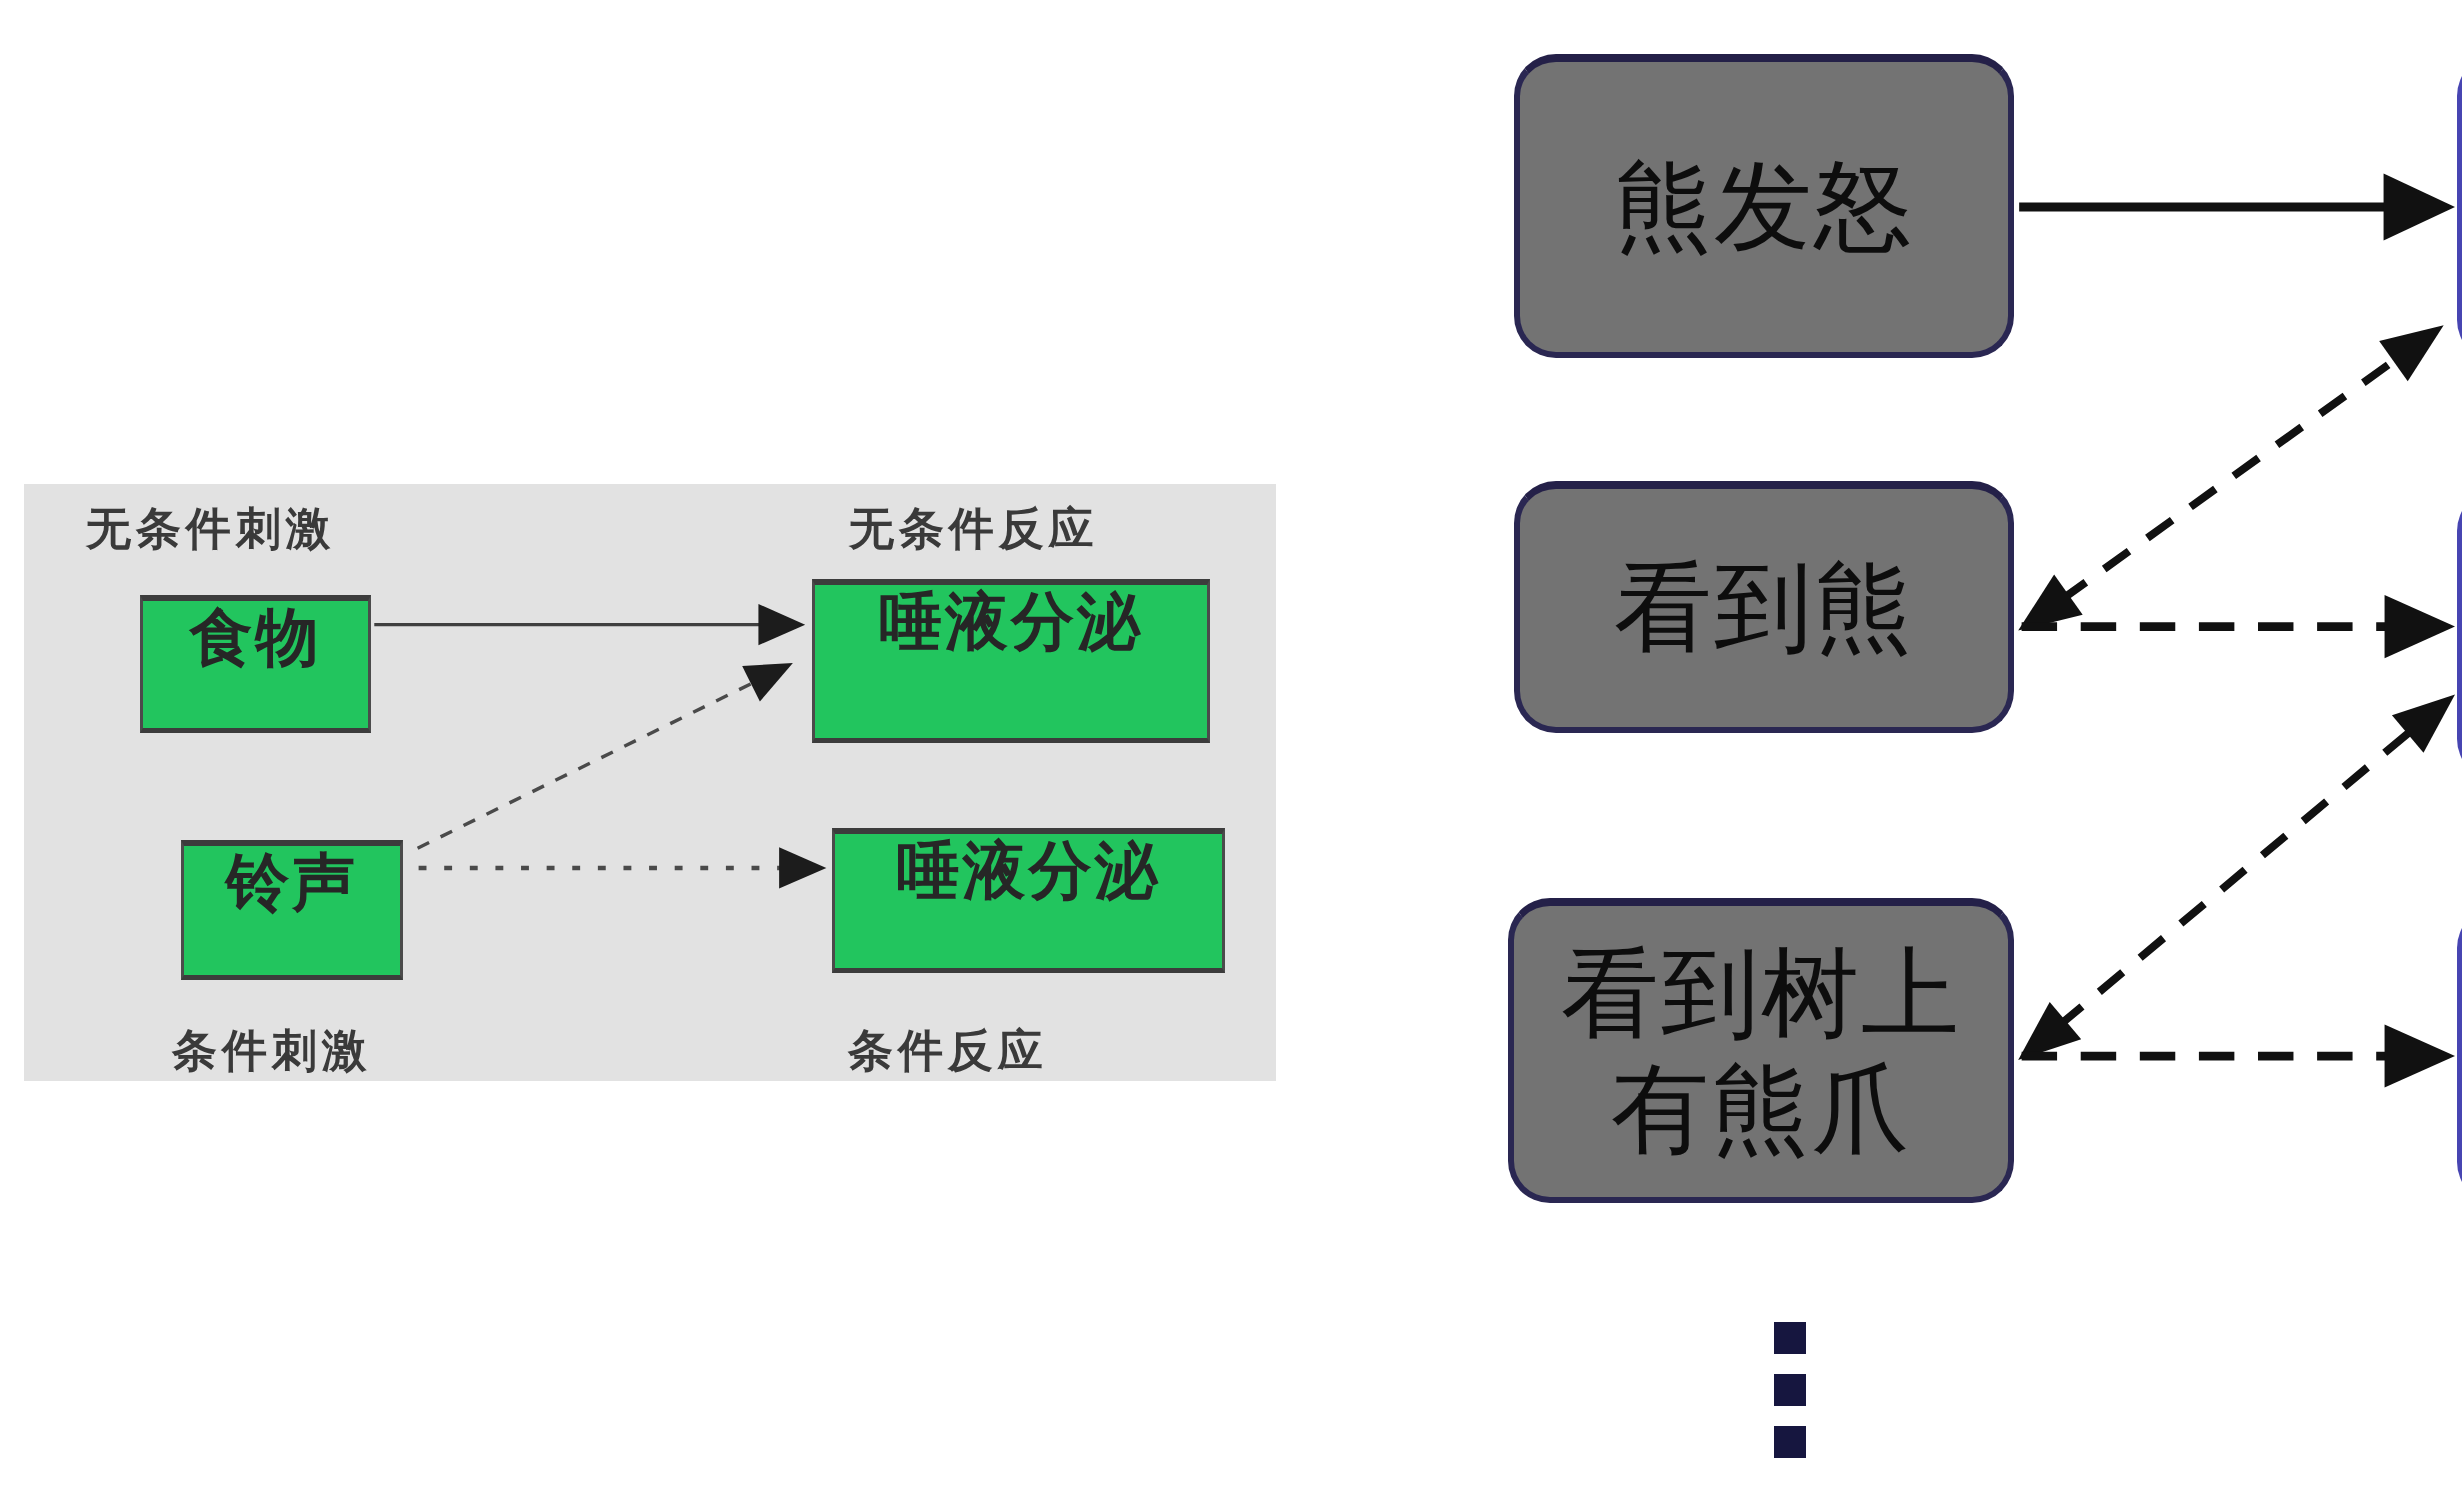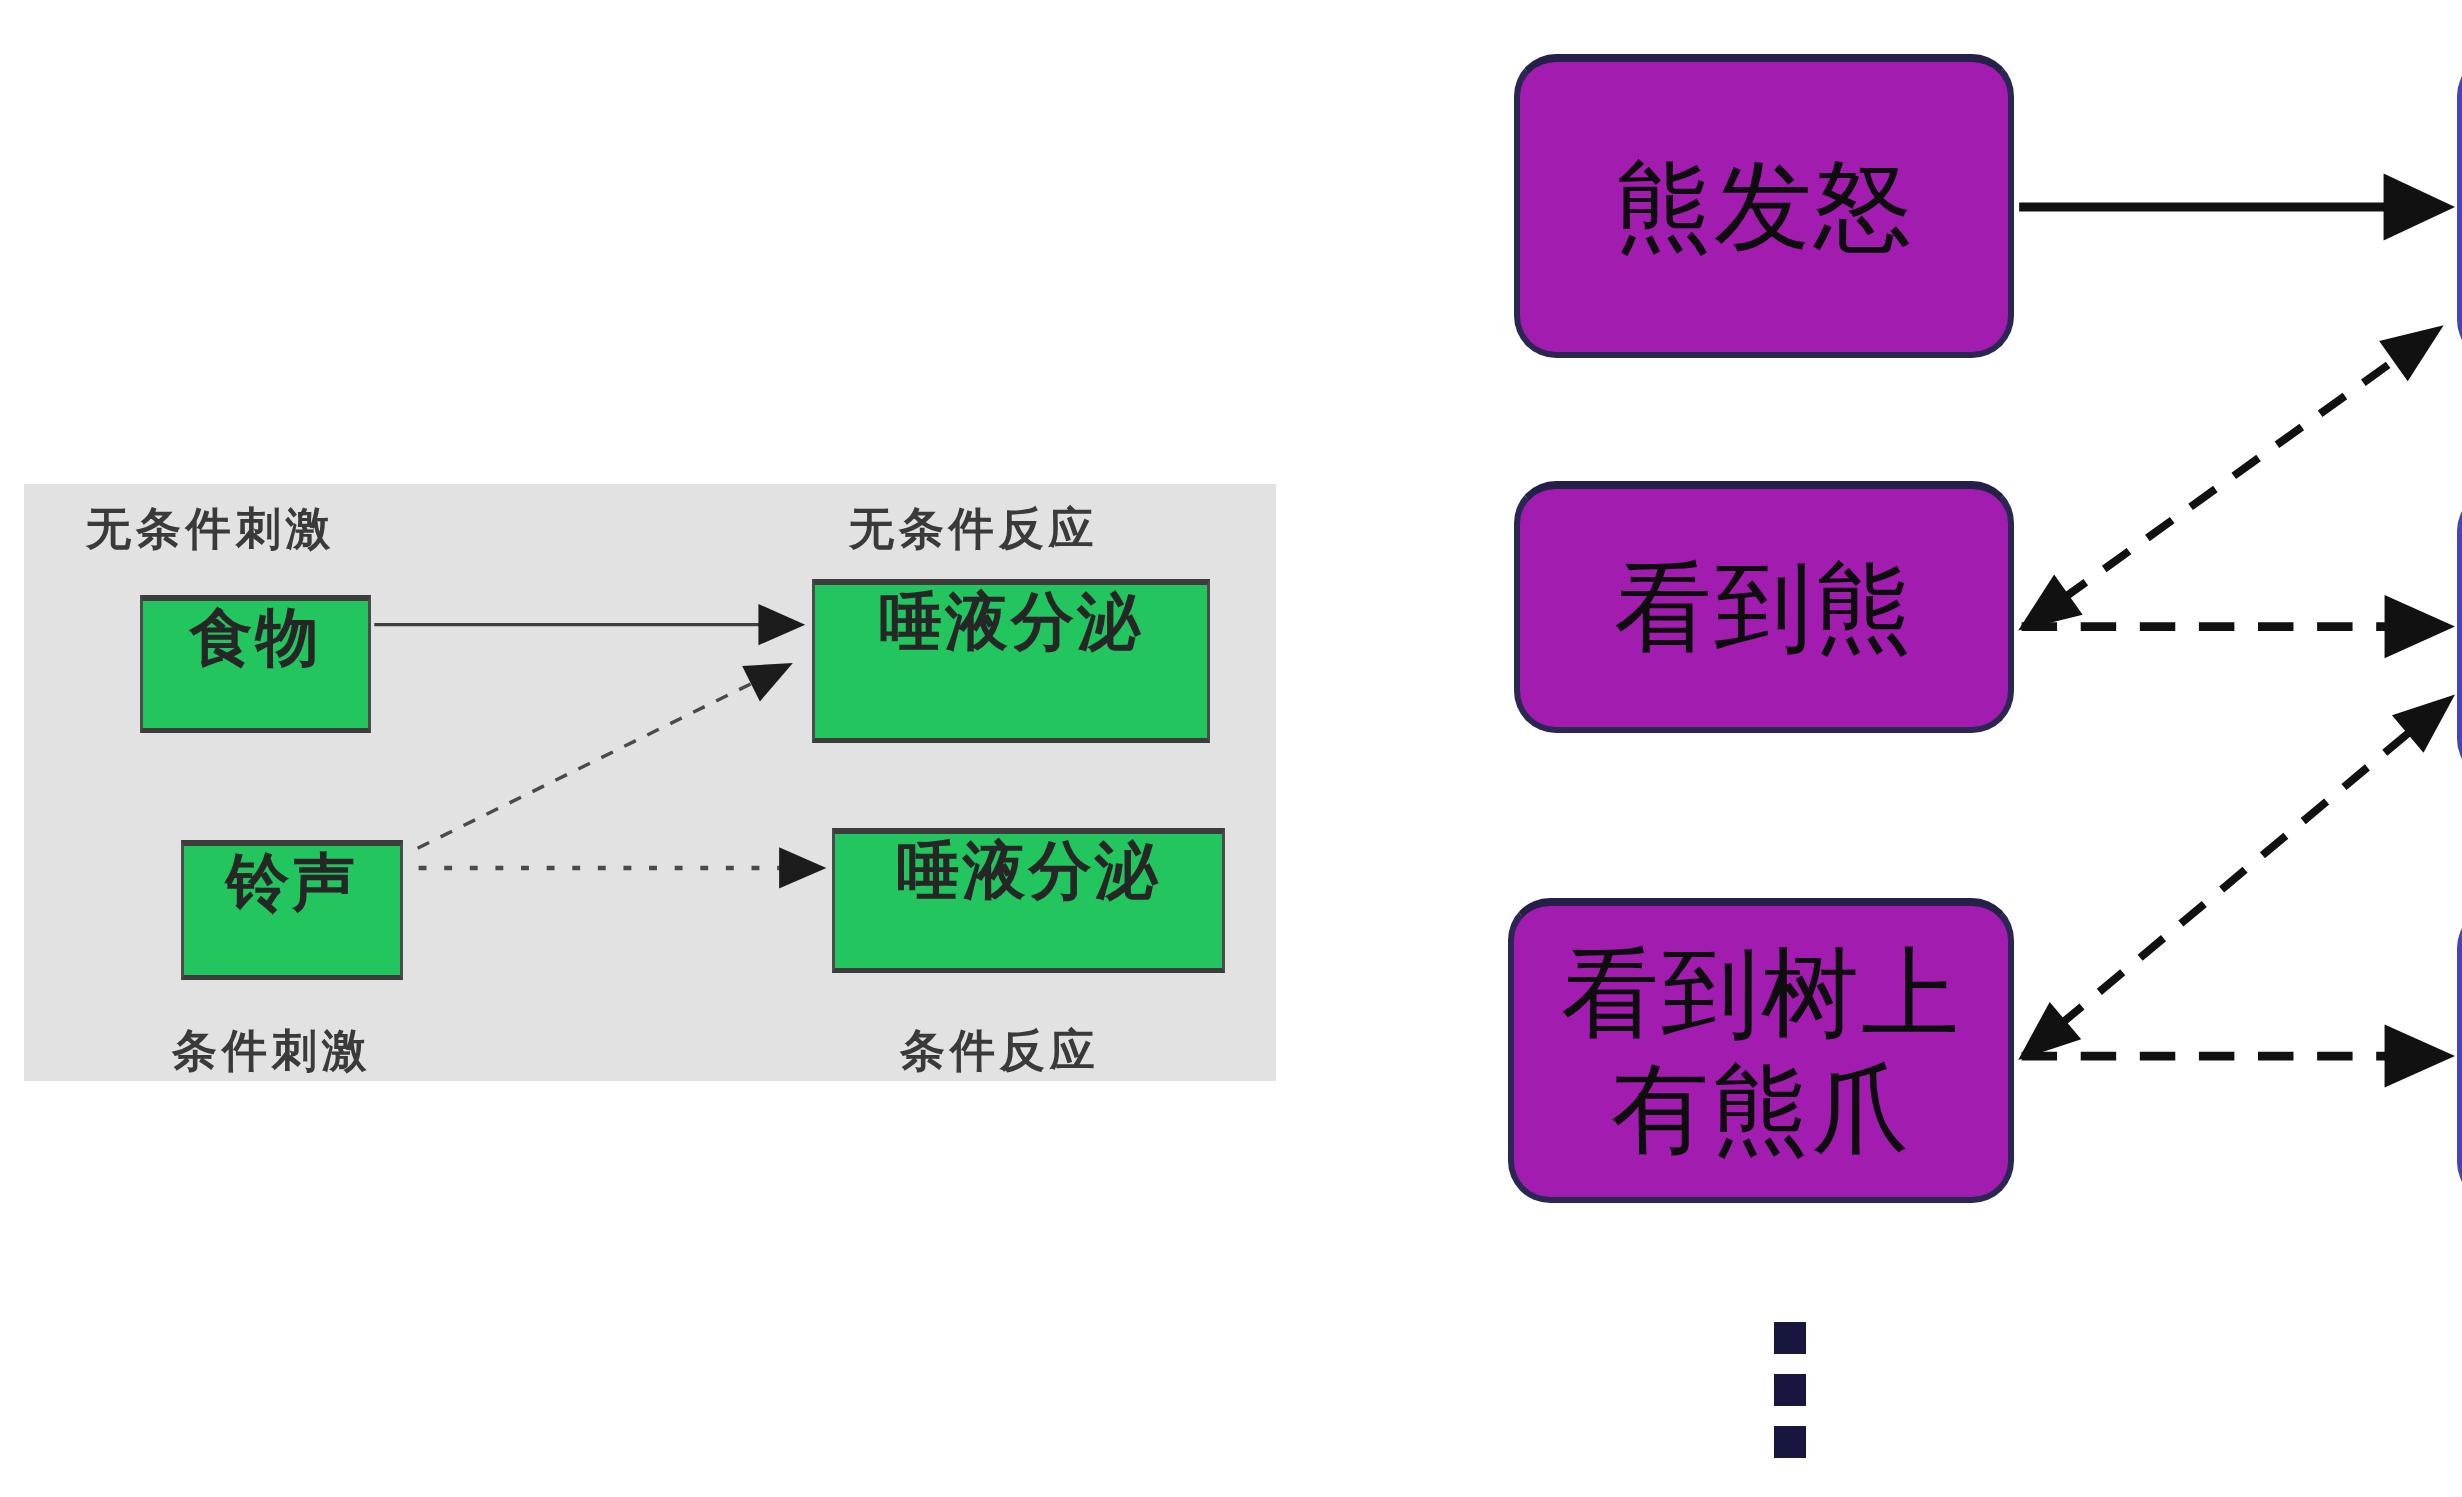--- a/index.html
+++ b/index.html
@@ -30,21 +30,21 @@
     box-sizing:border-box;
     display:flex;justify-content:center;align-items:flex-start;
   }
   .cond-box span{
     font-size:63px;font-weight:600;color:#262626;
     letter-spacing:3px;line-height:1.15;white-space:nowrap;
   }
   
   .state-box{
     position:absolute;
-    background:#a21caf;
+    background:#737373;
     border:6.4px solid #2a2752;
     border-top:8.9px solid #242048;
     border-radius:42px;
     box-sizing:border-box;
     display:flex;justify-content:center;align-items:center;
     text-align:center;
   }
   .state-box span{
     font-size:98px;font-weight:500;color:#0d0d0d;
     line-height:1.18;letter-spacing:2px;white-space:nowrap;
@@ -73,21 +73,21 @@
 </style>
 </head>
 <body>
 
 <div class="canvas">
 
   <div class="cond-panel">
     <div class="cond-label" style="left:62px;top:14.8px;">无条件刺激</div>
     <div class="cond-label" style="left:825px;top:14.8px;">无条件反应</div>
     <div class="cond-label" style="left:148px;top:537px;">条件刺激</div>
-    <div class="cond-label" style="left:876px;top:537px;">条件反应</div>
+    <div class="cond-label" style="left:824px;top:537px;">条件反应</div>
 
     <div class="cond-box" style="left:116px;top:111px;width:231px;height:138px;">
       <span>食物</span>
     </div>
 
     <div class="cond-box" style="left:788px;top:95px;width:398px;height:164px;">
       <span>唾液分泌</span>
     </div>
 
     <div class="cond-box" style="left:157px;top:356px;width:222px;height:140px;">

